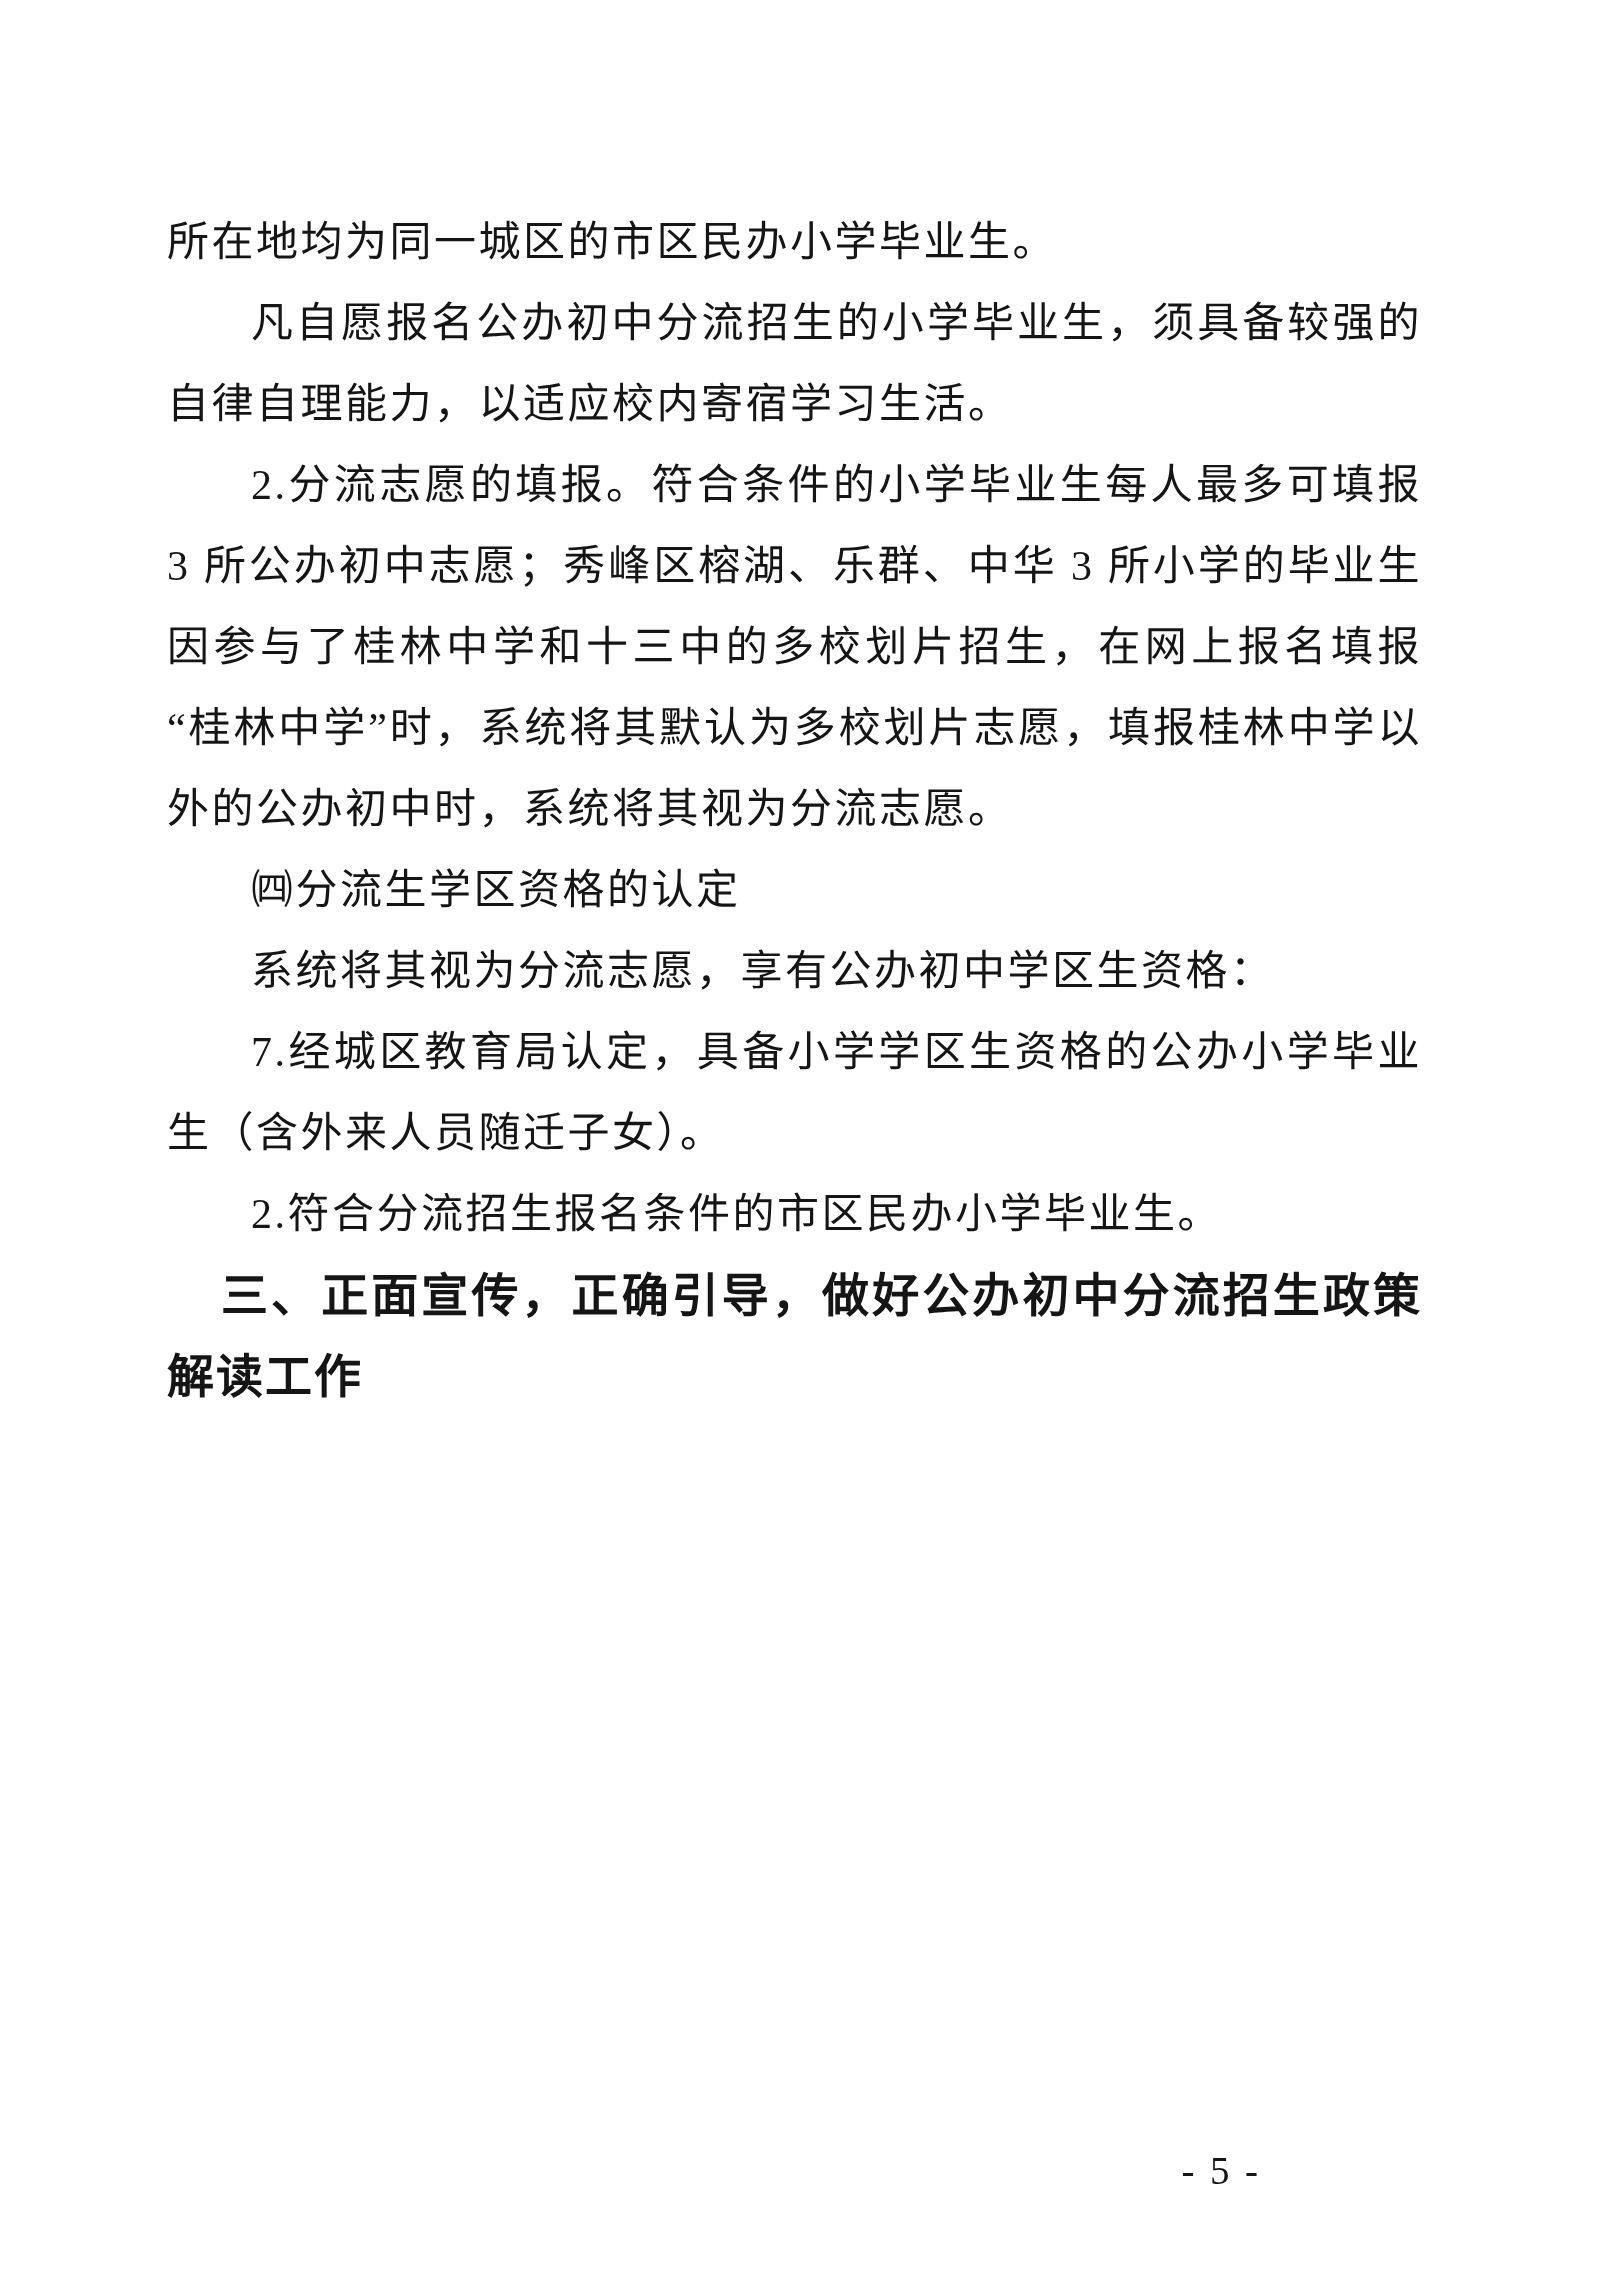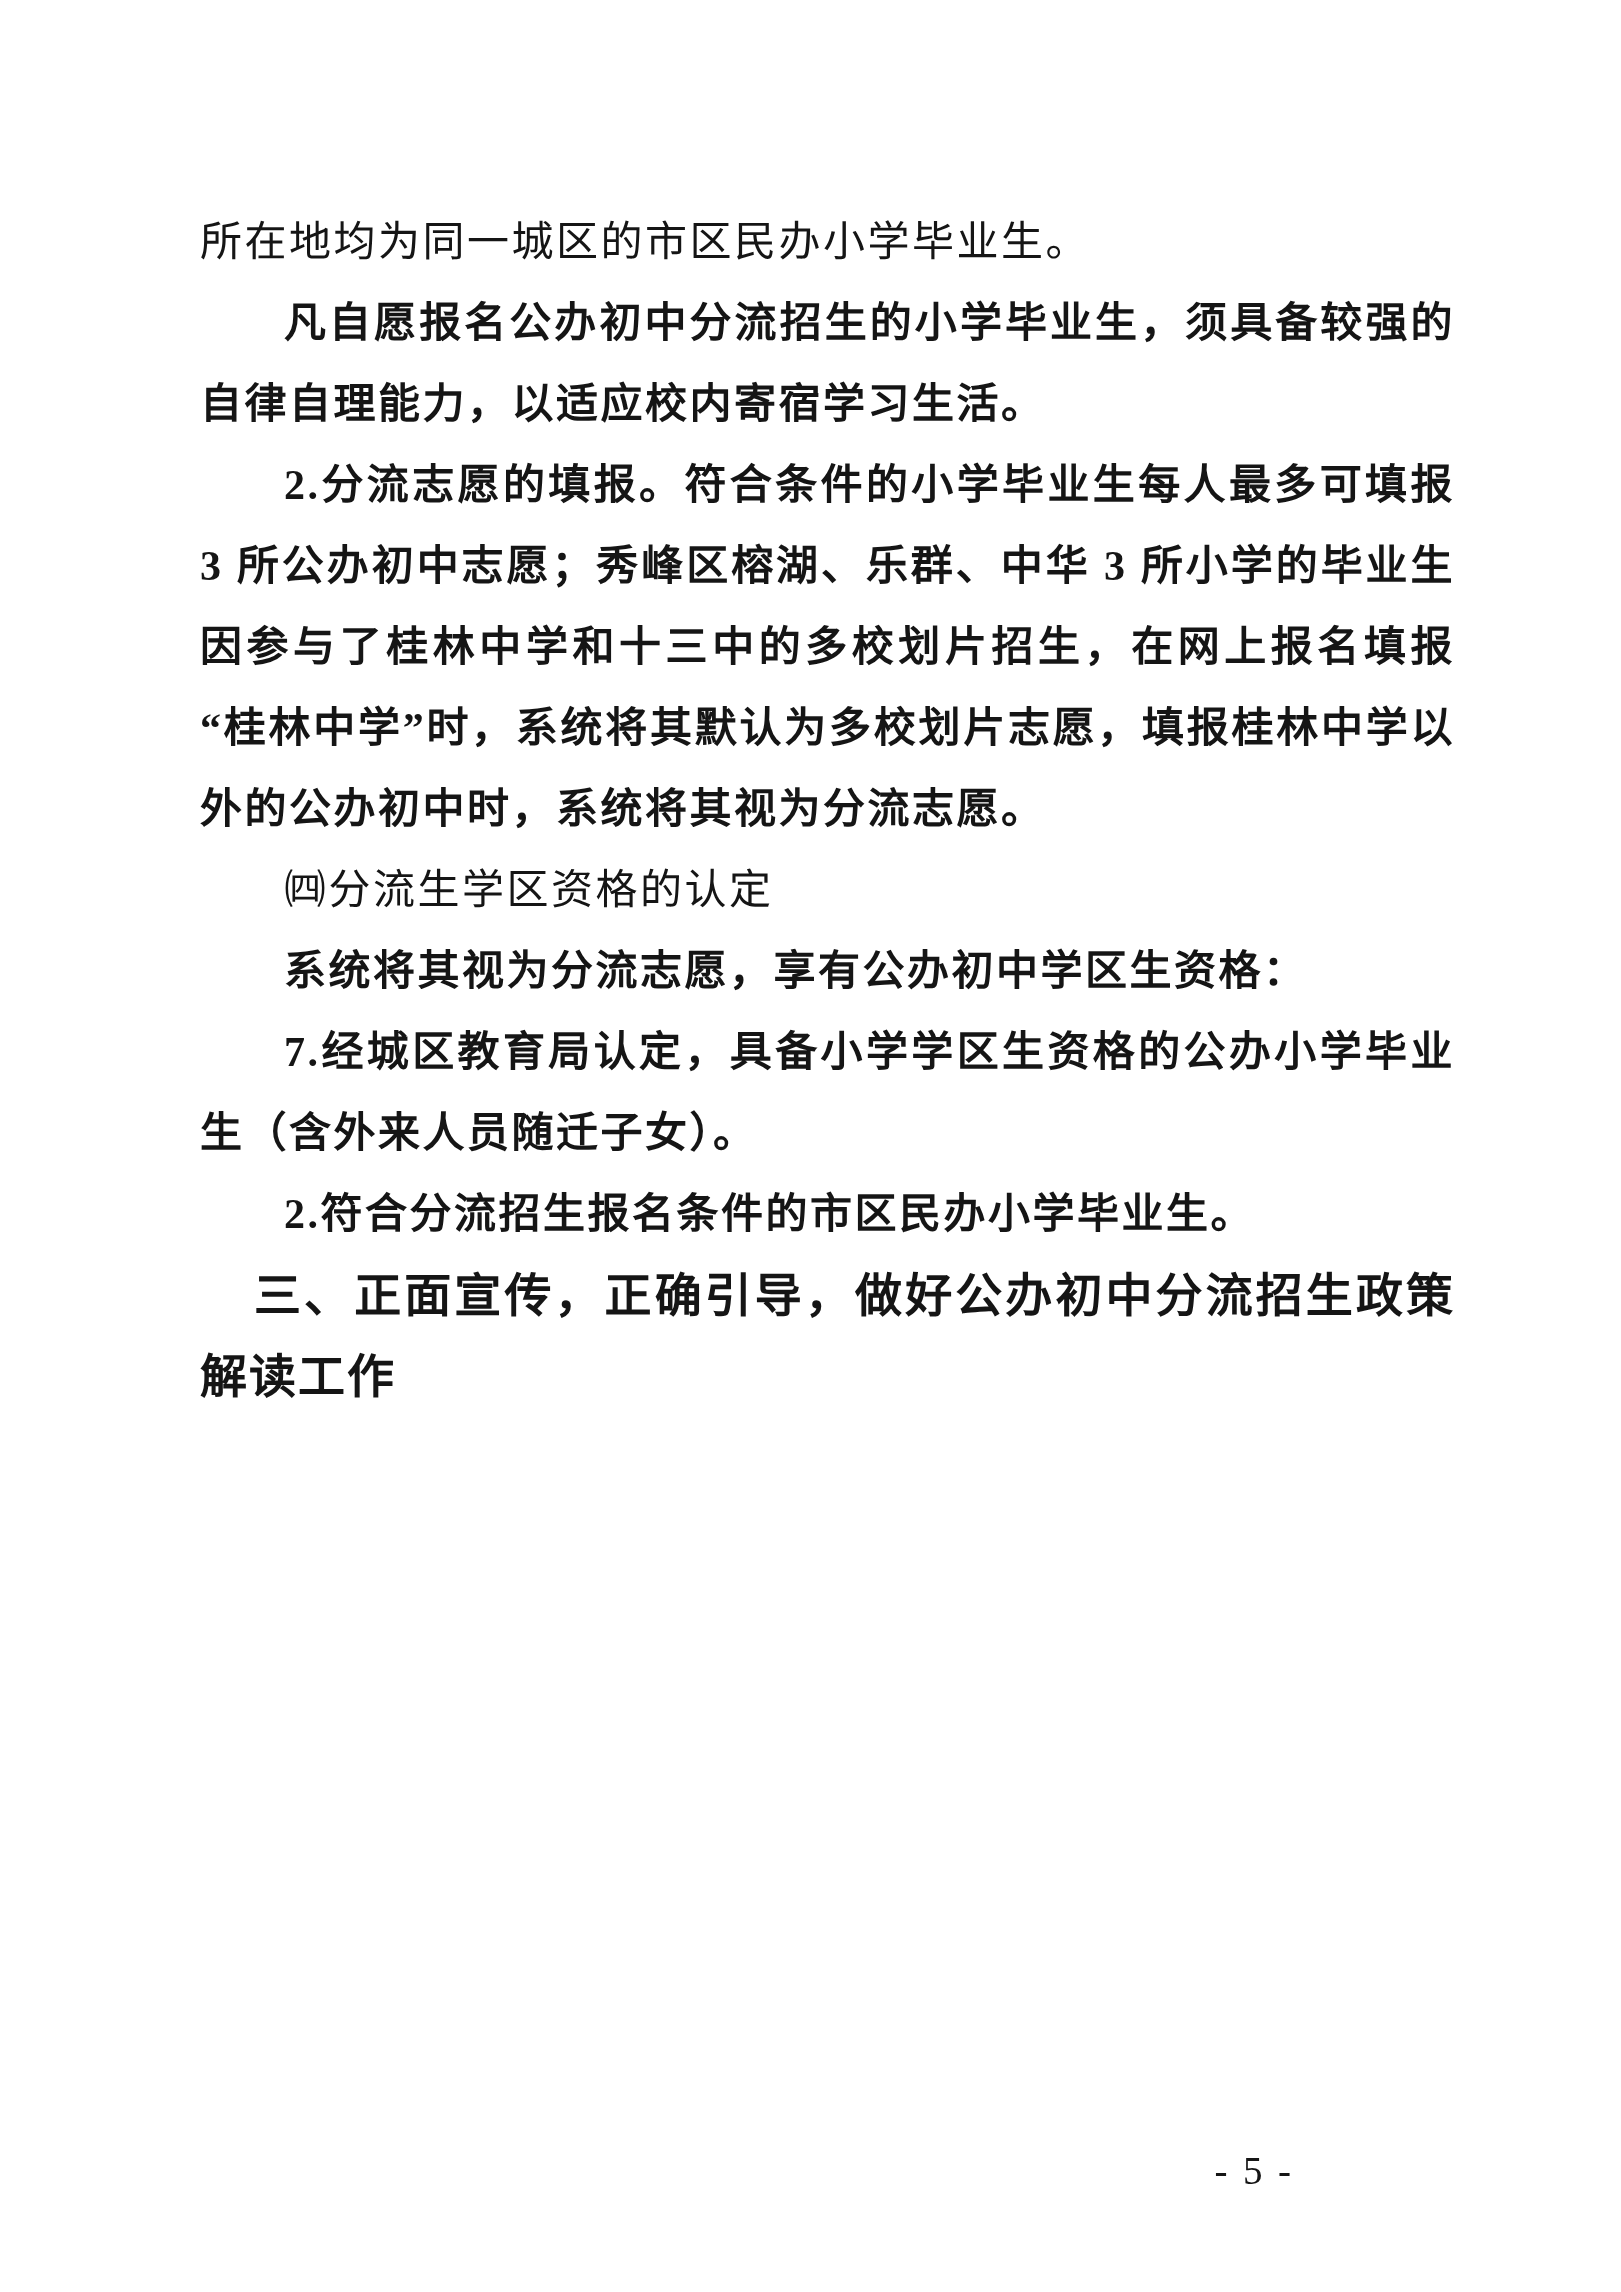--- a/index.html
+++ b/index.html
@@ -8,41 +8,40 @@
     background: #ffffff;
   }
   .page {
     position: relative;
     width: 1457px;
     height: 2293px;
     background: #ffffff;
     overflow: hidden;
     font-family: "Liberation Serif", "DejaVu Serif", serif;
     color: #151515;
-    margin-left: 33px;
   }
   .content {
     position: absolute;
     left: 167px;
     top: 202px;
     width: 1255px;
   }
   .content p {
     margin: 0;
     font-size: 42px;
     line-height: 81px;
     letter-spacing: 2.5px;
     text-align: justify;
     text-justify: inter-character;
     word-break: break-all;
   }
   
   p.p-cont { text-indent: 0; }
   
-  p.p-ind { text-indent: 2em; font-weight: bold; }
+  p.p-ind { text-indent: 2em; }
   
   p.p-kai {
     text-indent: 2em;
     font-weight: normal;
     letter-spacing: 2.5px;
   }
   
   p.p-hei {
     font-family: "Liberation Sans", "DejaVu Sans", sans-serif;
     font-weight: bold;

